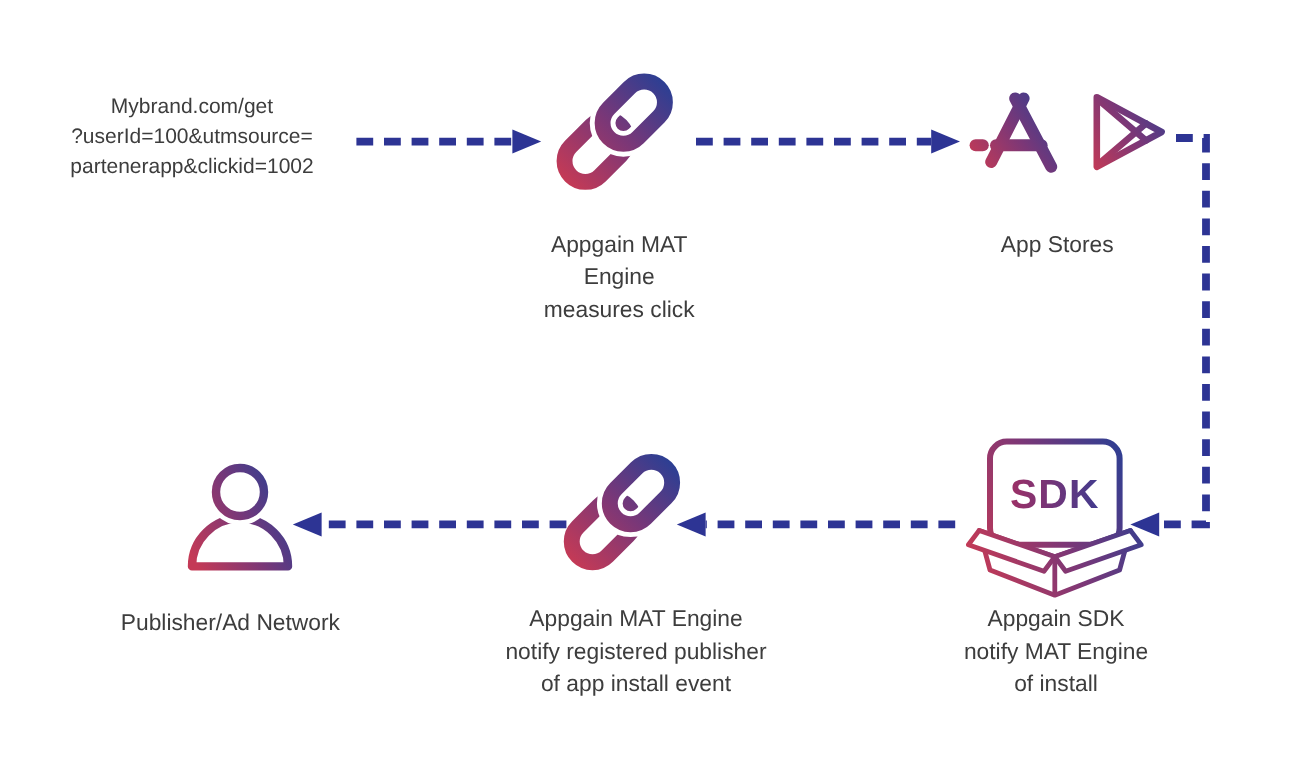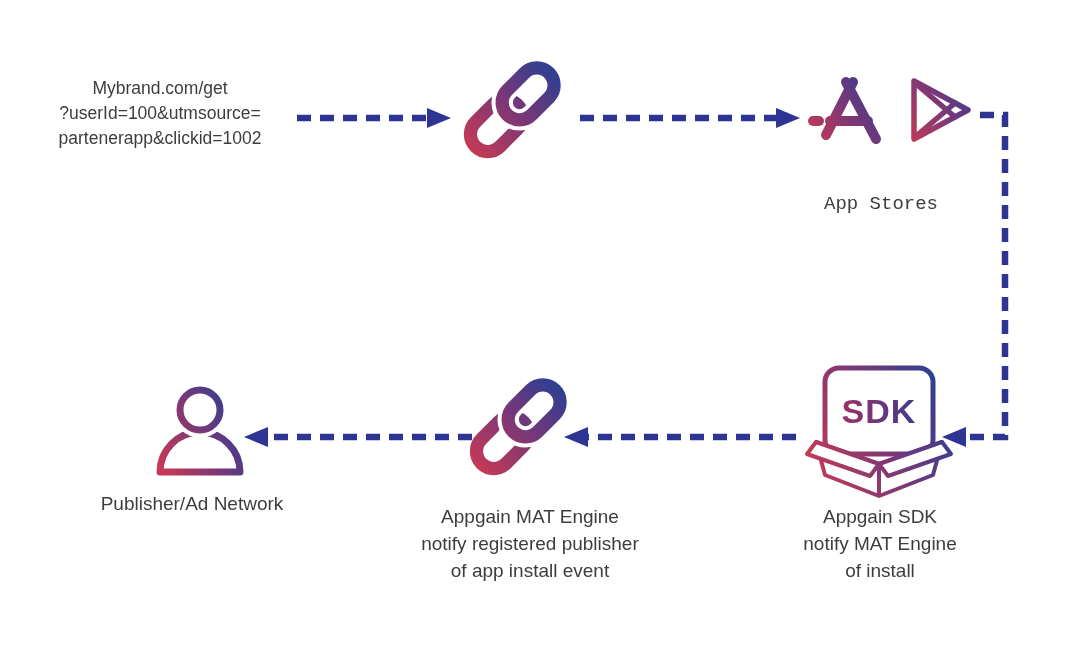--- a/index.html
+++ b/index.html
@@ -95,22 +95,25 @@
       <line x1="14" y1="58" x2="41" y2="5"></line>
       <line x1="34" y1="5" x2="64" y2="62"></line>
     </g>
     <g transform="translate(102,7)" stroke="url(#iconGrad)" stroke-width="5.5" stroke-linejoin="round" stroke-linecap="round" fill="none">
       <path d="M 4,2 L 58,31 L 4,60 Z"></path>
       <line x1="5" y1="4" x2="45" y2="38"></line>
       <line x1="5" y1="58" x2="45" y2="24"></line>
     </g>
   </svg>
 
+  <div class="lbl" style="left:416px; top:191px; width:200px;">Appgain MAT
+Engine
+measures click</div>
 
-  <div class="lbl" style="left:781px; top:191px; width:200px;font-family:Liberation Mono, monospace;">App Stores</div>
+  <div class="lbl" style="left:781px; top:191px; width:200px;">App Stores</div>
 
   <svg style="left:932px; top:102px;" width="88" height="350">
     <path class="dash" d="M 48,13 H 73 V 335 H 34"></path>
     <polygon class="head" points="34,325 34,345 10,335"></polygon>
   </svg>
 
   <svg style="left:800px; top:364px;" width="158" height="135" viewBox="0 0 158 135">
     <rect x="25" y="4" width="108" height="86" rx="14" fill="#ffffff" stroke="url(#boxGrad)" stroke-width="5"></rect>
     <polygon points="16,78 79,100 142,78 133,111 79,132 25,111" fill="#ffffff" stroke="url(#boxGrad)" stroke-width="4" stroke-linejoin="round"></polygon>
     <polygon points="16,78 79,100 70,112 7,90" fill="#ffffff" stroke="url(#boxGrad)" stroke-width="4" stroke-linejoin="round"></polygon>
@@ -144,15 +147,15 @@
   </svg>
 
   <div class="lbl" style="left:400px; top:503px; width:260px;">Appgain MAT Engine
 notify registered publisher
 of app install event</div>
 
   <div class="lbl" style="left:780px; top:503px; width:200px;">Appgain SDK
 notify MAT Engine
 of install</div>
 
-  <div class="lbl" style="left:62px; top:490px; width:260px;">Publisher/Ad Network</div>
+  <div class="lbl" style="left:62px; top:506px; width:260px;">Publisher/Ad Network</div>
 
 </div>
 
 </body></html>

